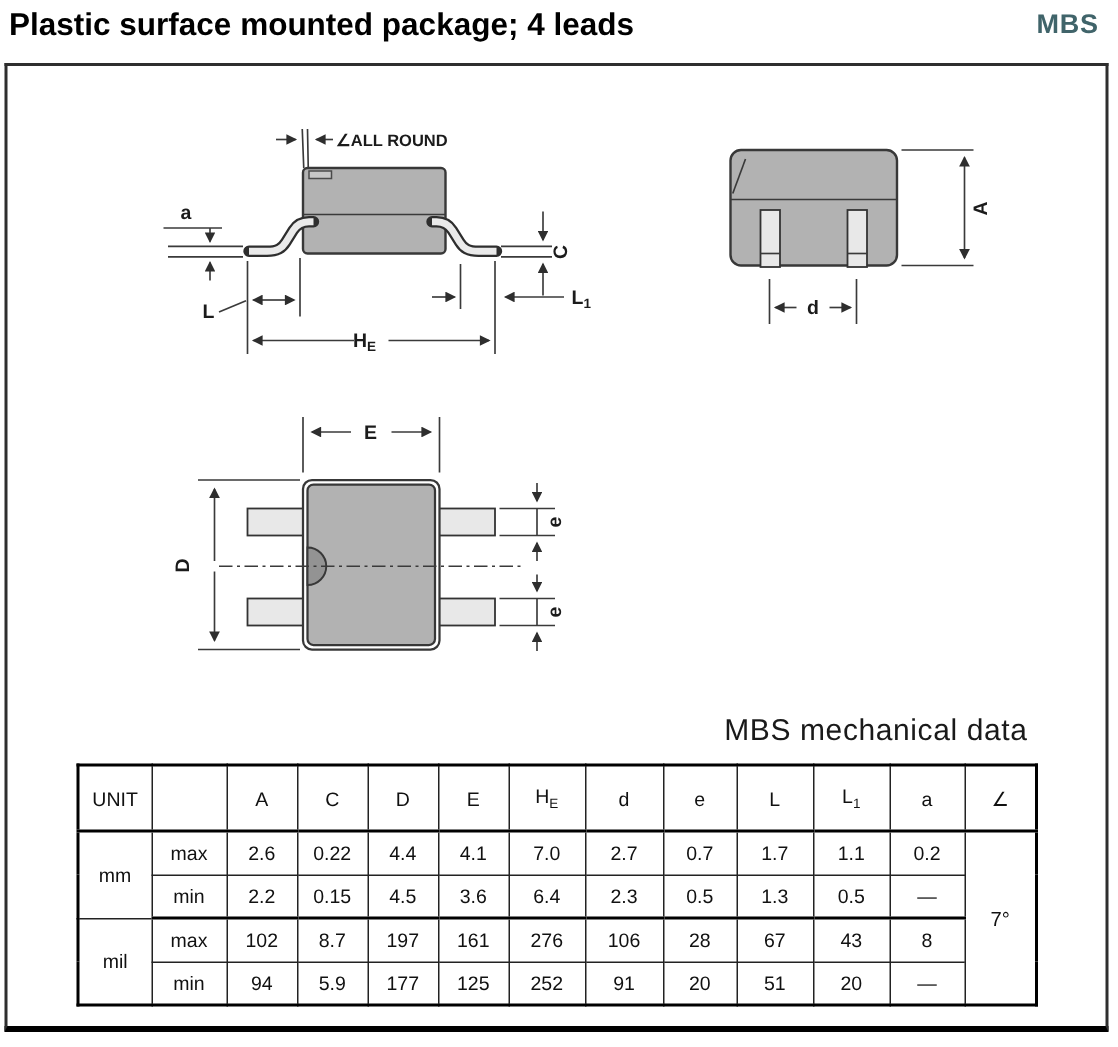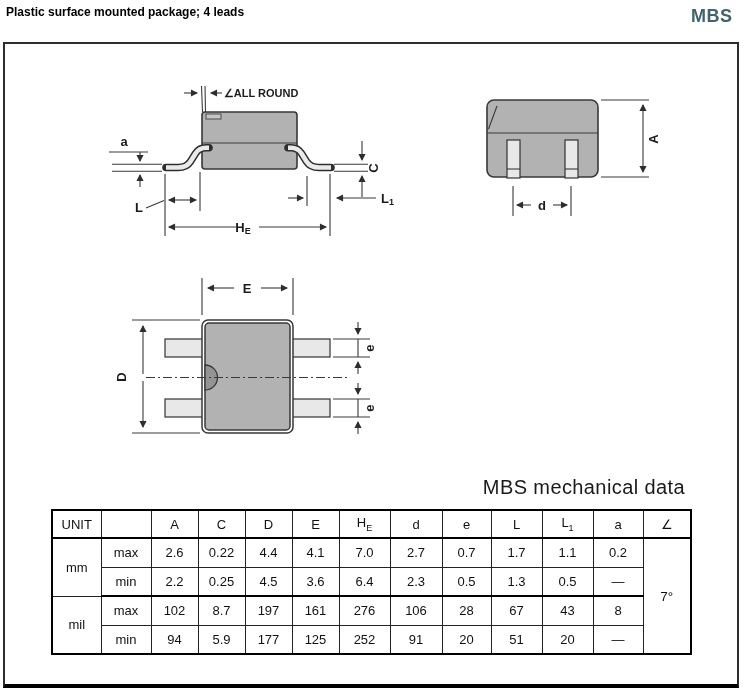--- a/index.html
+++ b/index.html
@@ -1,33 +1,33 @@
 <!DOCTYPE html>
 <html><head>
 <meta charset="utf-8">
 <style>
   html,body{margin:0;padding:0;background:#fff;}
   .page{position:relative;width:745px;height:698px;background:#ffffff;
         font-family:"Liberation Sans",sans-serif;overflow:hidden;}
-  .title{position:absolute;left:6px;top:5px;font-size:12px;font-weight:bold;color:#000;}
+  .title{position:absolute;left:6px;top:5px;font-size:21px;font-weight:bold;color:#000;}
   .brand{position:absolute;left:655px;top:6px;font-size:18px;font-weight:bold;
          color:#40646a;letter-spacing:0.5px;margin-left:36px;}
   .frame{position:absolute;left:3px;top:42px;width:732px;height:640px;
          border:2px solid #2e2e2e;border-bottom:4px solid #000;background:#fff;}
   svg.drawings{position:absolute;left:0;top:0;}
   svg text{font-family:"Liberation Sans",sans-serif;font-weight:bold;fill:#1b1b1b;font-size:13px;}
   svg text.sm{font-size:11px;}
   svg tspan.sub{font-size:9px;}
   .caption{position:absolute;left:453px;top:476px;width:232px;text-align:right;
            font-size:20px;color:#1a1a1a;letter-spacing:0.4px;}
   table.dim{position:absolute;left:51px;top:509px;border-collapse:collapse;
             table-layout:fixed;font-size:13px;color:#111;text-align:center;
             border:2px solid #000;}
   table.dim th,table.dim td{border:1px solid #222;font-weight:normal;padding:0;}
-  tr.hdr{height:28px;}
+  tr.hdr{height:44px;}
   tr.data{height:29px;}
   tr.hdr th{border-bottom:2px solid #000;}
   tr.sec-end td,th.sec-end{border-bottom:2px solid #000;}
   td.angle{font-size:13.5px;}
   sub{font-size:9px;}
 </style>
 </head>
 <body>
 
 <div class="page">
@@ -191,21 +191,21 @@
       <td>2.7</td>
       <td>0.7</td>
       <td>1.7</td>
       <td>1.1</td>
       <td>0.2</td>
       <td rowspan="4" class="angle">7°</td>
     </tr>
     <tr class="data sec-end">
       <td>min</td>
       <td>2.2</td>
-      <td>0.25</td>
+      <td>0.15</td>
       <td>4.5</td>
       <td>3.6</td>
       <td>6.4</td>
       <td>2.3</td>
       <td>0.5</td>
       <td>1.3</td>
       <td>0.5</td>
       <td>—</td>
     </tr>
     <tr class="data">

